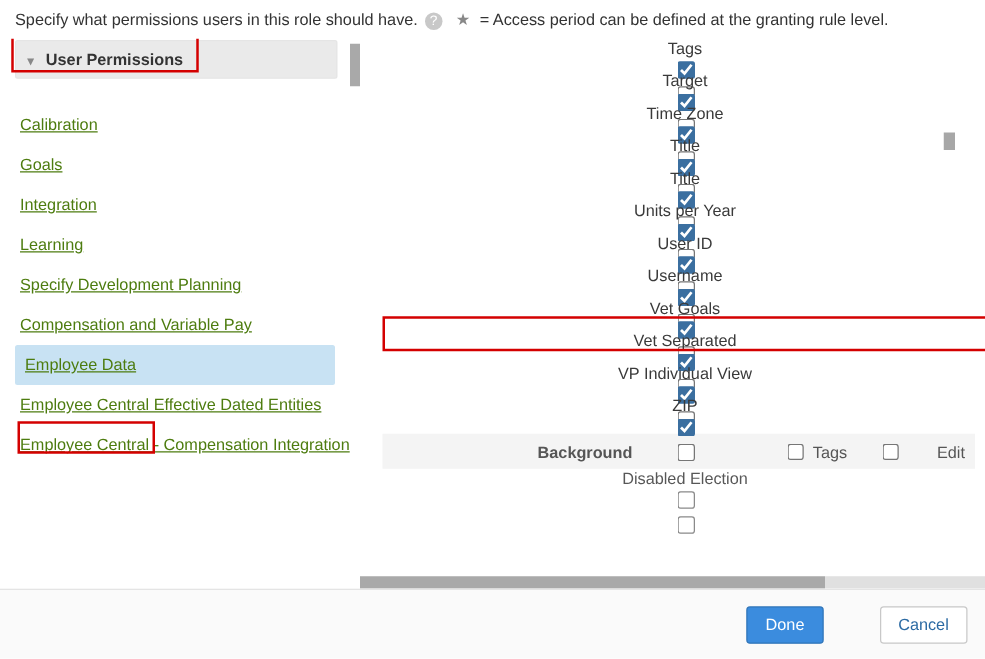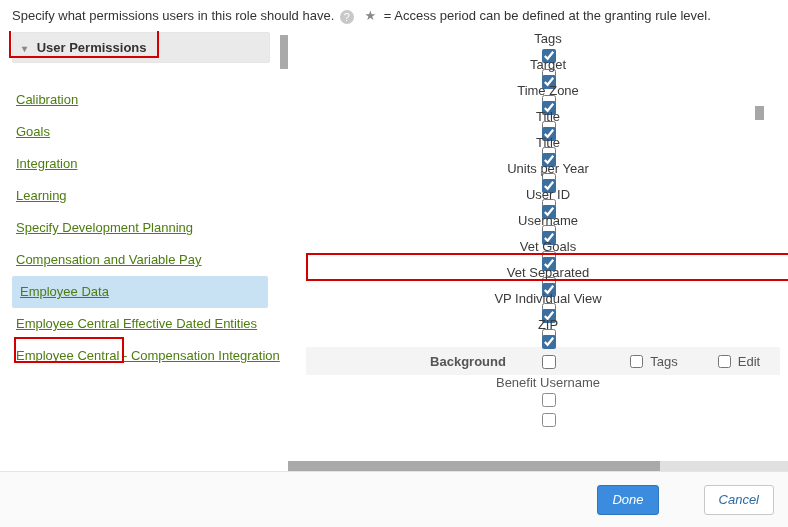--- a/index.html
+++ b/index.html
@@ -25,25 +25,25 @@
   .row { display:flex; align-items:center; height:26px; padding:0 8px 0 28px; color:#3a3a3a;flex-direction:column; }
   .row .name { flex:1; }
   .row .cb { width:100px; text-align:center; }
   .row .cb2 { width:70px; text-align:center; }
   .row input[type="checkbox"] { accent-color:#3b6fa0; width:14px; height:14px; }
   .box-red.username { top:222px; left:18px; width:512px; height:28px; border-width:2px; }
   .grey-pip { position:absolute; top:75px; right:24px; width:9px; height:14px; background:#a7a7a7; }
   .group-header { background:#f4f4f4; display:flex; align-items:center; height:28px; padding:0 8px 0 28px; font-weight:bold; color:#555; margin:4px 8px 0 18px; }
   .group-header .name { flex:1; text-align:center; }
   .group-header .cb { width:100px; display:flex; align-items:center; justify-content:center; gap:4px; font-weight:normal; color:#555; }
-  .group-header .cb2 { width:70px; display:flex; align-items:center; justify-content:center; gap:4px; font-weight:normal; color:#555; }
+  .group-header .cb2 { width:70px; display:flex; align-items:center; justify-content:space-between; gap:4px; font-weight:normal; color:#555; }
   .bottom-scroll { position:absolute; left:0; bottom:0; height:10px; width:372px; background:#a9a9a9; }
   .bottom-scroll.off { left:372px; width:280px; background:#e0e0e0; }
   .footer { position:absolute; left:0; right:0; bottom:0; height:56px; border-top:1px solid #e4e4e4; background:#fafafa; display:flex; align-items:center; justify-content:flex-end; padding:0 14px; gap:10px; }
-  .btn { height:30px; padding:0 14px; border-radius:3px; font-size:13px; cursor:pointer;font-style:italic; }
+  .btn { height:30px; padding:0 14px; border-radius:3px; font-size:13px; cursor:pointer; }
   .btn-primary { background:#3b8cde; color:#fff; border:1px solid #2f74b8; }
   .btn-secondary { background:#fff; color:#2b6aa3; border:1px solid #c8c8c8;margin-left:35px; }
 </style>
 </head>
 <body>
 
 <div class="page">
   <div class="header-text">
     <span>Specify what permissions users in this role should have.</span>
     <span class="help-icon">?</span>
@@ -142,21 +142,21 @@
           <span class="cb">
             <input type="checkbox" style="">
             <span>Tags</span>
           </span>
           <span class="cb2">
             <input type="checkbox" style="">
             <span>Edit</span>
           </span>
         </div>
         <div class="row" style="opacity:0.85;">
-          <span class="name">Benefit Username</span>
+          <span class="name">Disabled Election</span>
           <span class="cb"><input type="checkbox" style=""></span>
           <span class="cb2"><input type="checkbox" style=""></span>
         </div>
         <div class="bottom-scroll"></div>
         <div class="bottom-scroll off"></div>
       </div>
       <div class="box-red username"></div>
       <div class="grey-pip"></div>
     </div>
   </div>

